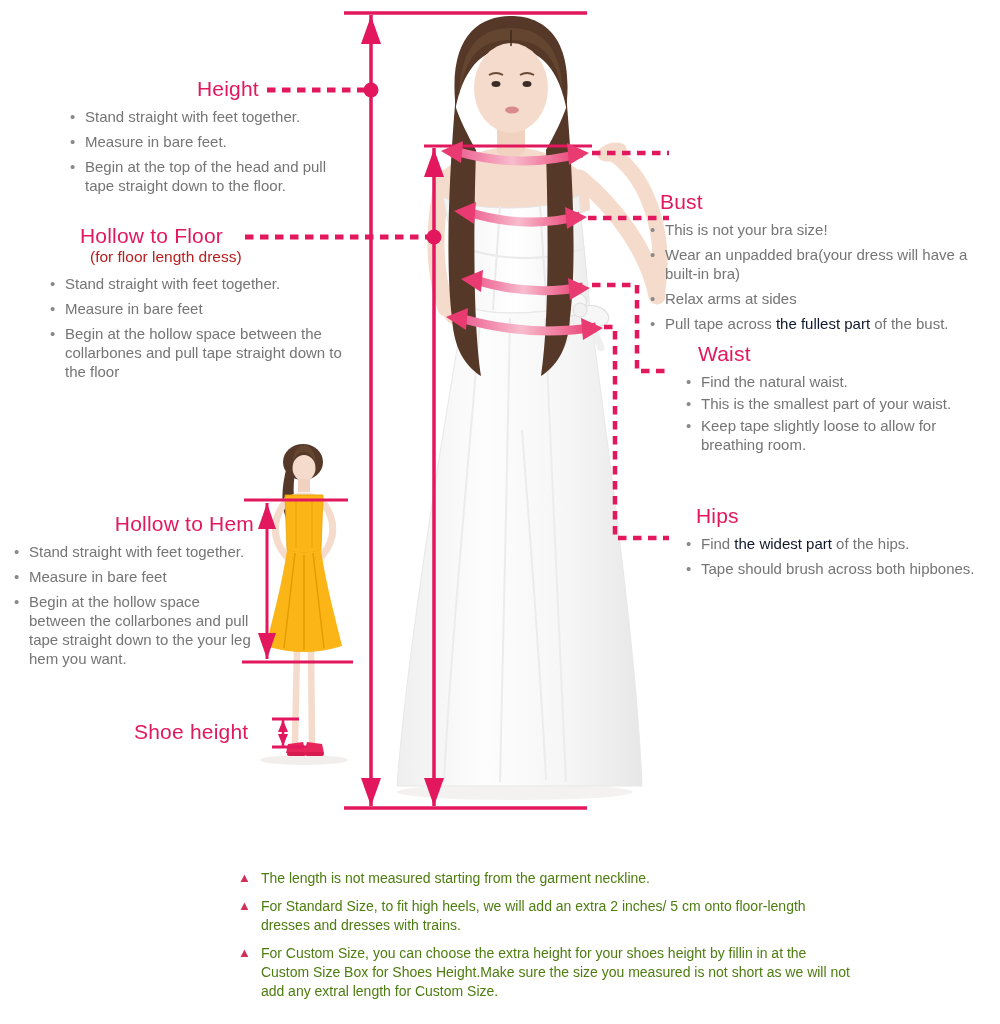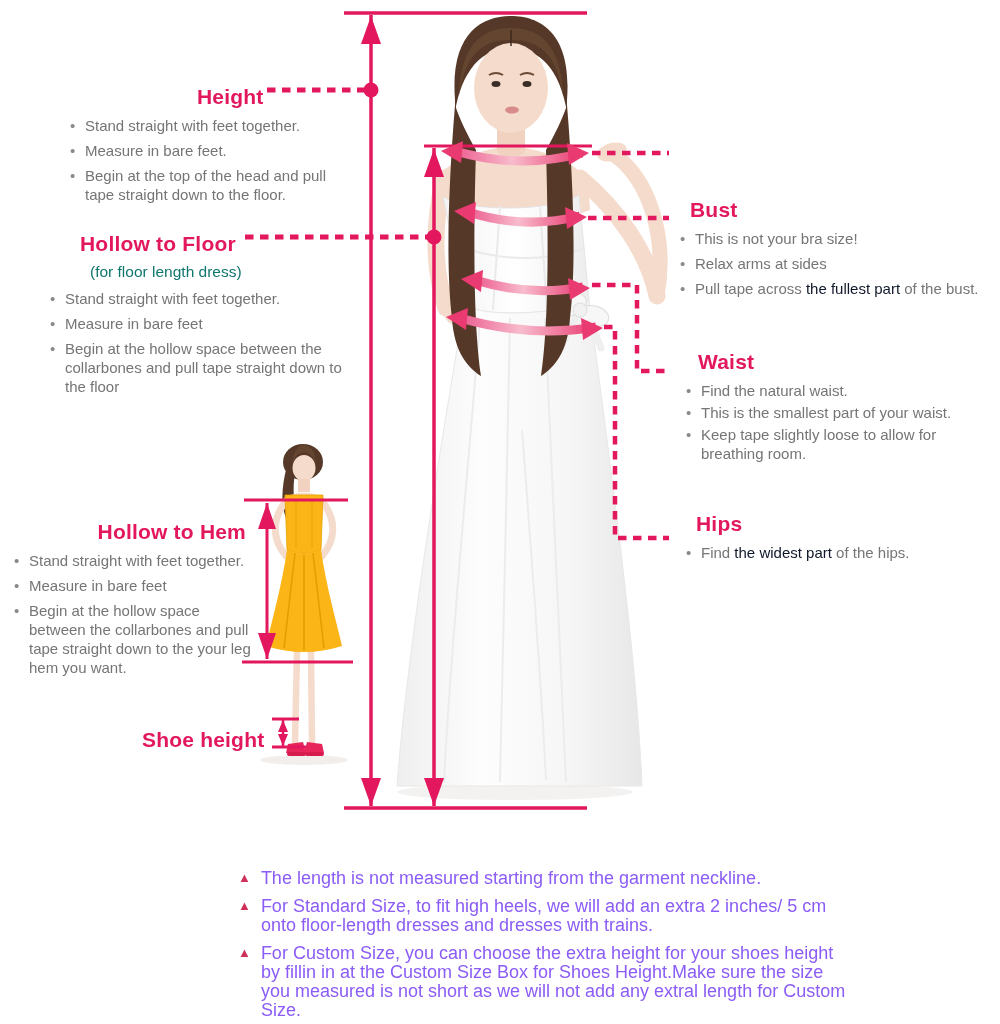--- a/index.html
+++ b/index.html
@@ -1,48 +1,48 @@
 <!DOCTYPE html>
 <html><head>
 <meta charset="utf-8">
 <style>
   html,body{margin:0;padding:0;background:#fff;}
   body{font-family:"Liberation Sans", sans-serif;}
   .canvas{position:relative;width:1000px;height:1024px;background:#fff;overflow:hidden;}
   .layer{position:absolute;left:0;top:0;}
   .sec{position:absolute;}
-  .sec h2{margin:8px;font-size:21px;line-height:22px;font-weight:bold;color:#e2175d;letter-spacing:.2px;}
-  .sec .subtitle{font-size:15.5px;line-height:17px;color:#0f766e;margin:1px 0 2px 0;}
+  .sec h2{margin:0;font-size:21px;line-height:22px;font-weight:normal;color:#e2175d;letter-spacing:.2px;}
+  .sec .subtitle{font-size:15.5px;line-height:17px;color:#b91c1c;margin:1px 0 2px 0;}
   .sec ul{list-style:none;margin:7px 0 0 0;padding:0;}
   .sec li{position:relative;padding-left:17px;margin-bottom:6px;font-size:15px;line-height:19px;color:#757575;}
   .sec li::before{content:"\2022";position:absolute;left:2px;top:0;color:#8a8a8a;font-size:15px;}
   .sec .hl{color:#0f172a;text-align:right;}
   #sec-height{left:55px;top:78px;width:300px;}
   #sec-height h2{margin-left:142px;}
   #sec-height ul{padding-left:13px;}
   #sec-hollow-floor{left:48px;top:225px;width:318px;}
   #sec-hollow-floor h2{margin-left:32px;}
   #sec-hollow-floor .subtitle{margin-left:42px;}
   #sec-hollow-floor ul{margin-top:9px;}
   #sec-hollow-hem{left:12px;top:513px;width:242px;}
   #sec-hollow-hem h2{margin-left:28px;text-align:right;}
   #sec-shoe{left:134px;top:721px;}
   #sec-shoulder{left:678px;top:127px;width:322px;}
   #sec-shoulder h2{margin-left:16px;}
-  #sec-bust{left:678px;top:191px;width:322px;}
+  #sec-bust{left:648px;top:191px;width:322px;}
   #sec-bust h2{margin-left:12px;}
   #sec-waist{left:684px;top:343px;width:316px;}
   #sec-waist h2{margin-left:14px;}
   #sec-waist li{margin-bottom:3px;}
   #sec-hips{left:684px;top:505px;width:316px;}
   #sec-hips h2{margin-left:12px;}
   #notes{position:absolute;left:238px;top:869px;width:612px;}
   .note{display:flex;gap:10px;margin-bottom:9px;}
   .note .tri{color:#cf3059;font-size:13px;line-height:18px;flex:0 0 auto;}
-  .note .note-text{color:#8b5cf6;font-size:18px;line-height:19px;}
+  .note .note-text{color:#4d7c0f;font-size:14px;line-height:19px;}
 </style>
 </head>
 <body>
 
 <div class="canvas">
 
   <svg class="layer" width="1000" height="1024" viewBox="0 0 1000 1024">
     <defs>
       <linearGradient id="tapeG" x1="0" y1="0" x2="1" y2="0">
         <stop offset="0" stop-color="#ec5c8f"></stop>
@@ -219,38 +219,40 @@
 
   <div class="sec" id="sec-shoe">
     <h2>Shoe height</h2>
   </div>
 
 
   <div class="sec" id="sec-bust">
     <h2>Bust</h2>
     <ul>
       <li><span>This is not your bra size!</span></li>
+      <li><span>Wear an unpadded bra(your dress will have a built-in bra)</span></li>
       <li><span>Relax arms at sides</span></li>
       <li><span>Pull tape across </span><span class="hl">the fullest part</span><span> of the bust.</span></li>
     </ul>
   </div>
 
   <div class="sec" id="sec-waist">
     <h2>Waist</h2>
     <ul>
       <li><span>Find the natural waist.</span></li>
       <li><span>This is the smallest part of your waist.</span></li>
       <li><span>Keep tape slightly loose to allow for breathing room.</span></li>
     </ul>
   </div>
 
   <div class="sec" id="sec-hips">
     <h2>Hips</h2>
     <ul>
       <li><span>Find </span><span class="hl">the widest part</span><span> of the hips.</span></li>
+      <li><span>Tape should brush across both hipbones.</span></li>
     </ul>
   </div>
 
   <div id="notes">
     <div class="note">
       <span class="tri">▲</span>
       <span class="note-text">The length is not measured starting from the garment neckline.</span>
     </div>
     <div class="note">
       <span class="tri">▲</span>

